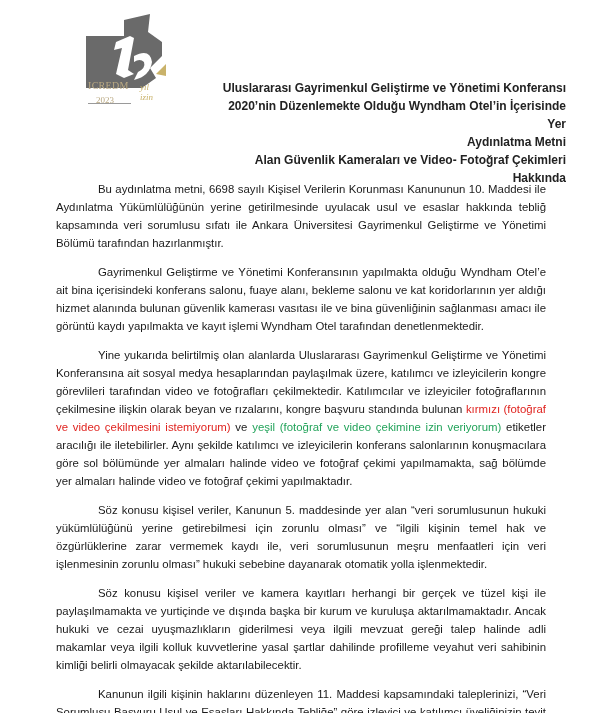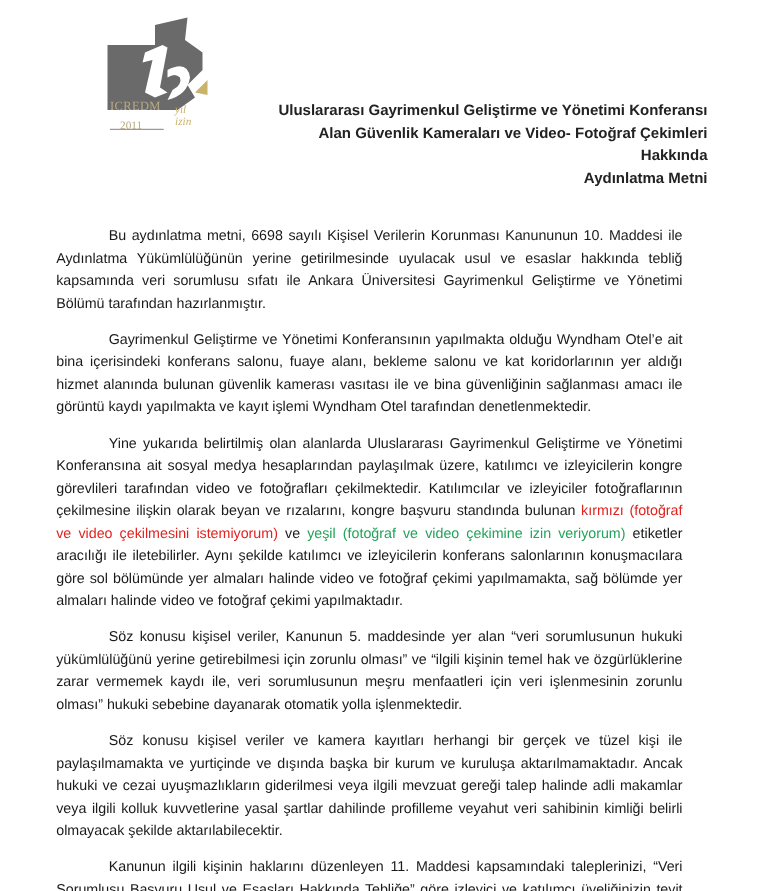--- a/index.html
+++ b/index.html
@@ -10,50 +10,51 @@
     .logo .org { position: absolute; left: 4px; top: 68px; font-family: "Liberation Serif", serif;
                  font-size: 10px; color: #b9a882; letter-spacing: 0.3px; border-bottom: 1px solid #9a9a9a; padding: 0 2px 12px 0; }
     .logo .year { position: absolute; left: 12px; top: 83px; font-family: "Liberation Serif", serif;
                   font-size: 9px; color: #b9a882; }
     .logo .years { position: absolute; left: 56px; top: 70px; font-family: "Liberation Serif", serif;
                    font-style: italic; font-size: 9px; color: #c9b26a; line-height: 10px; }
     .title { position: absolute; right: 48px; top: 31px; width: 350px; text-align: right;
              font-weight: bold; font-size: 12px; line-height: 18px; color: #222; margin-top: 48px; }
     .content { position: absolute; left: 44px; top: 180px; width: 502px; font-size: 11.4px;
                line-height: 18px; text-align: justify; }
-    .content p { margin: 0 0 11px 1px; text-indent: 42px; }
+    .content p { margin: 0 0 11px 12px; text-indent: 42px; }
     .red { color: #e0231f; }
     .green { color: #22a35a; }
   </style>
 </head>
 <body>
 
 <div class="logo">
   <svg viewBox="0 0 130 100">
 
     <polygon points="2,24 40,24 40,8 66,2 64,20 78,30 78,44 66,56 72,66 58,76 2,76" fill="#6a6a6a"></polygon>
 
     <polygon points="32,30 46,24 50,26 44,58 50,62 40,66 32,62 38,36 30,38" fill="#ffffff"></polygon>
 
     <path d="M50,44 Q66,36 68,50 Q66,64 50,68 L54,60 Q62,56 60,50 Q56,46 50,50 Z" fill="#ffffff"></path>
 
     <polygon points="72,62 82,52 82,64" fill="#c9b26a"></polygon>
   </svg>
   <span class="org">ICREDM</span>
-  <span class="year">2011</span>
+  <span class="year">2023</span>
   <span class="years">
     <span>yıl</span><br>
     <span>izin</span>
   </span>
 </div>
 
 <div class="title">
   <div>Uluslararası Gayrimenkul Geliştirme ve Yönetimi Konferansı</div>
+  <div>2020’nin Düzenlemekte Olduğu Wyndham Otel’in İçerisinde Yer</div>
+  <div>Aydınlatma Metni</div>
   <div>Alan Güvenlik Kameraları ve Video- Fotoğraf Çekimleri Hakkında</div>
-  <div>Aydınlatma Metni</div>
 </div>
 
 <div class="content">
   <p>Bu aydınlatma metni, 6698 sayılı Kişisel Verilerin Korunması Kanununun 10. Maddesi ile Aydınlatma Yükümlülüğünün yerine getirilmesinde uyulacak usul ve esaslar hakkında tebliğ kapsamında veri sorumlusu sıfatı ile Ankara Üniversitesi Gayrimenkul Geliştirme ve Yönetimi Bölümü tarafından hazırlanmıştır.</p>
   <p>Gayrimenkul Geliştirme ve Yönetimi Konferansının yapılmakta olduğu Wyndham Otel’e ait bina içerisindeki konferans salonu, fuaye alanı, bekleme salonu ve kat koridorlarının yer aldığı hizmet alanında bulunan güvenlik kamerası vasıtası ile ve bina güvenliğinin sağlanması amacı ile görüntü kaydı yapılmakta ve kayıt işlemi Wyndham Otel tarafından denetlenmektedir.</p>
   <p><span>Yine yukarıda belirtilmiş olan alanlarda Uluslararası Gayrimenkul Geliştirme ve Yönetimi Konferansına ait sosyal medya hesaplarından paylaşılmak üzere, katılımcı ve izleyicilerin kongre görevlileri tarafından video ve fotoğrafları çekilmektedir. Katılımcılar ve izleyiciler fotoğraflarının çekilmesine ilişkin olarak beyan ve rızalarını, kongre başvuru standında bulunan </span><span class="red">kırmızı (fotoğraf ve video çekilmesini istemiyorum)</span><span> ve </span><span class="green">yeşil (fotoğraf ve video çekimine izin veriyorum)</span><span> etiketler aracılığı ile iletebilirler. Aynı şekilde katılımcı ve izleyicilerin konferans salonlarının konuşmacılara göre sol bölümünde yer almaları halinde video ve fotoğraf çekimi yapılmamakta, sağ bölümde yer almaları halinde video ve fotoğraf çekimi yapılmaktadır.</span></p>
   <p>Söz konusu kişisel veriler, Kanunun 5. maddesinde yer alan “veri sorumlusunun hukuki yükümlülüğünü yerine getirebilmesi için zorunlu olması” ve “ilgili kişinin temel hak ve özgürlüklerine zarar vermemek kaydı ile, veri sorumlusunun meşru menfaatleri için veri işlenmesinin zorunlu olması” hukuki sebebine dayanarak otomatik yolla işlenmektedir.</p>
   <p>Söz konusu kişisel veriler ve kamera kayıtları herhangi bir gerçek ve tüzel kişi ile paylaşılmamakta ve yurtiçinde ve dışında başka bir kurum ve kuruluşa aktarılmamaktadır. Ancak hukuki ve cezai uyuşmazlıkların giderilmesi veya ilgili mevzuat gereği talep halinde adli makamlar veya ilgili kolluk kuvvetlerine yasal şartlar dahilinde profilleme veyahut veri sahibinin kimliği belirli olmayacak şekilde aktarılabilecektir.</p>
   <p><span>Kanunun ilgili kişinin haklarını düzenleyen 11. Maddesi kapsamındaki taleplerinizi, “Veri Sorumlusu Başvuru Usul ve Esasları Hakkında Tebliğe” göre izleyici ve katılımcı üyeliğinizin teyit edildiği elektronik posta üzerinden </span></p>
 </div>

